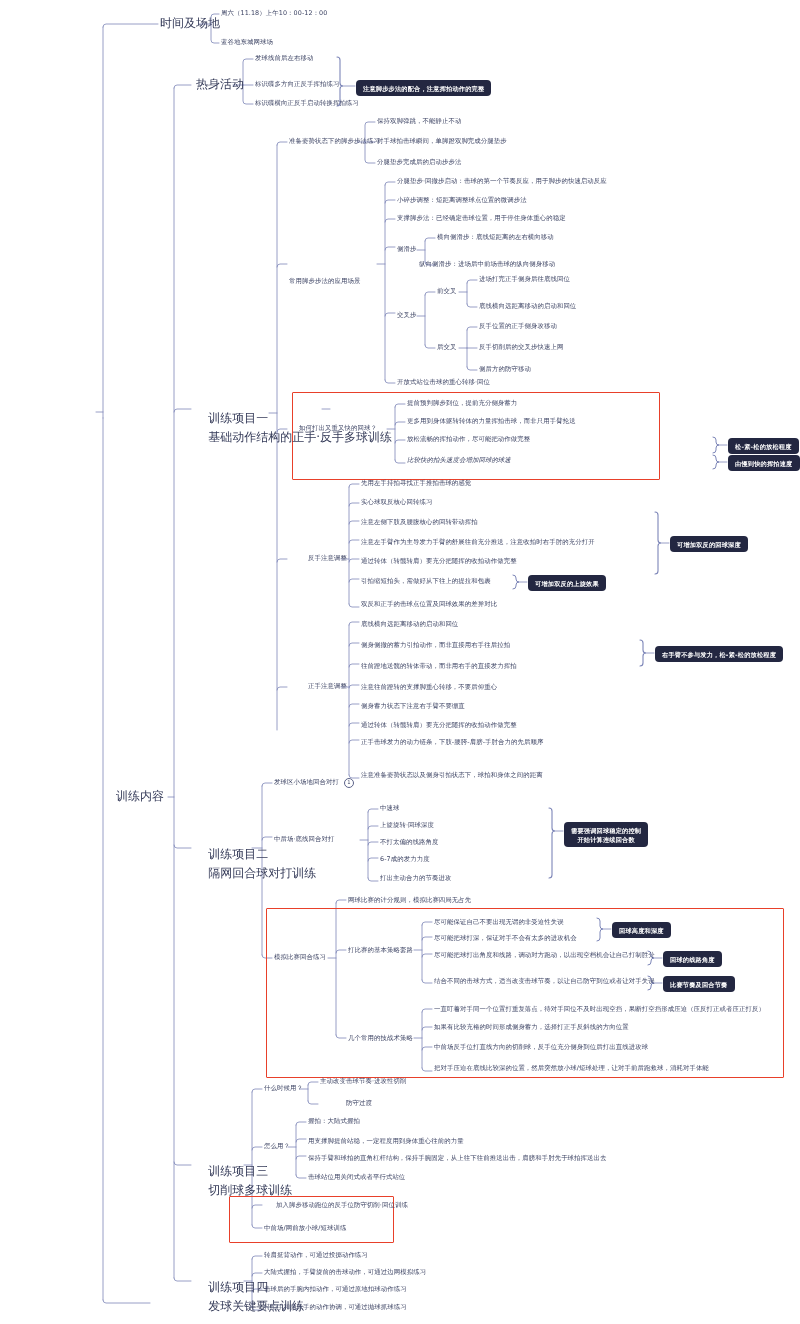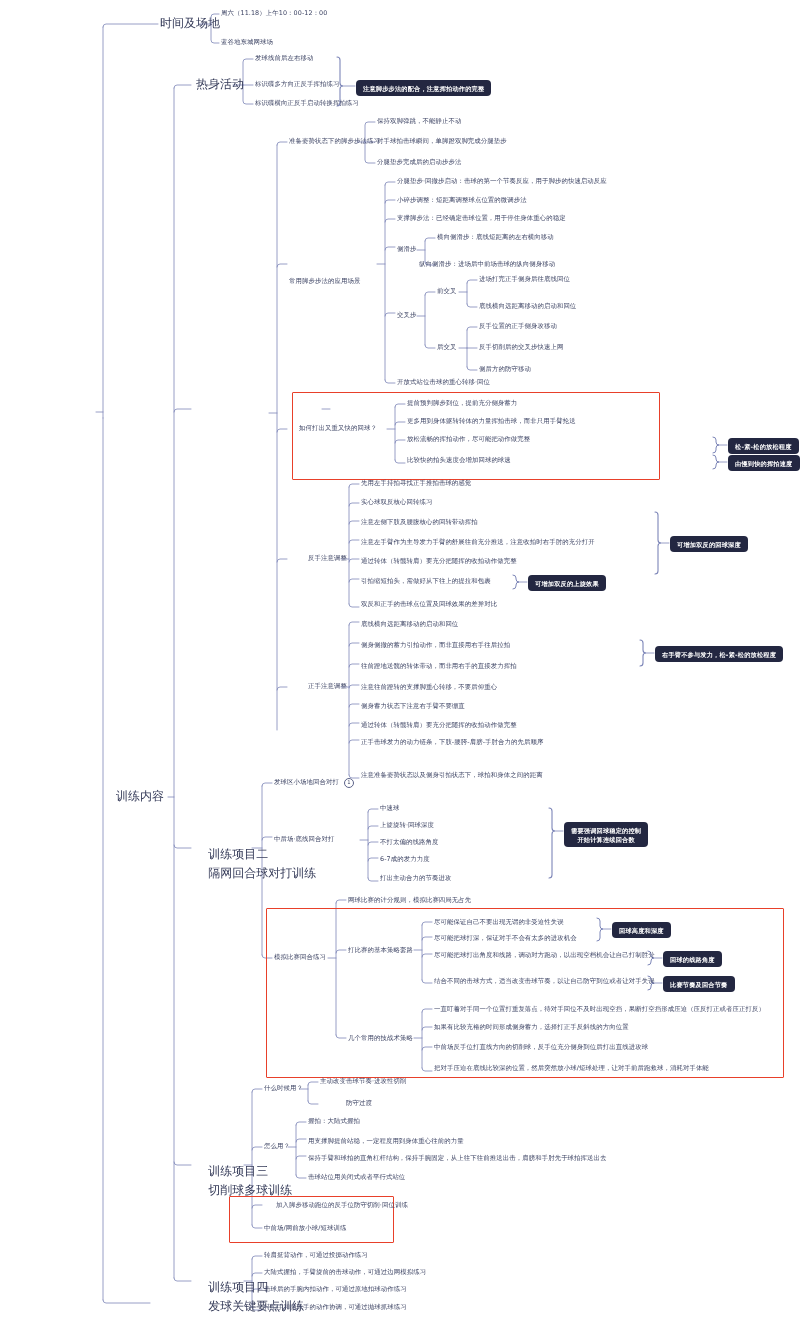--- a/index.html
+++ b/index.html
@@ -244,20 +244,24 @@
 
   <div class="lbl" style="left:221px;top:9px;">周六（11.18）上午10：00-12：00</div>
   <div class="lbl" style="left:221px;top:38px;">蓝谷地东城网球场</div>
 
   <div class="trunk" style="left:196px;top:80px;">热身活动</div>
   <div class="lbl" style="left:255px;top:54px;">发球线前后左右移动</div>
   <div class="lbl" style="left:255px;top:80px;">标识碟多方向正反手挥拍练习</div>
   <div class="lbl" style="left:255px;top:99px;">标识碟横向正反手启动转换挥拍练习</div>
   <div class="chip" style="left:356px;top:80px;">注意脚步步法的配合，注意挥拍动作的完整</div>
 
+  <div class="trunk" style="left:193px;top:404px;">
+    <span>训练项目一</span><br>
+    <span>基础动作结构的正手·反手多球训练</span>
+  </div>
 
   <div class="lbl" style="left:289px;top:137px;">准备姿势状态下的脚步步法练习</div>
   <div class="lbl" style="left:377px;top:117px;">保持双脚弹跳，不能静止不动</div>
   <div class="lbl" style="left:377px;top:137px;">对手球拍击球瞬间，单脚蹬双脚完成分腿垫步</div>
   <div class="lbl" style="left:377px;top:158px;">分腿垫步完成后的启动步步法</div>
 
   <div class="lbl" style="left:289px;top:259px;margin-top:18px;">常用脚步步法的应用场景</div>
   <div class="lbl" style="left:397px;top:177px;">分腿垫步·回撤步启动：击球的第一个节奏反应，用于脚步的快速启动反应</div>
   <div class="lbl" style="left:397px;top:196px;">小碎步调整：短距离调整球点位置的微调步法</div>
   <div class="lbl" style="left:397px;top:214px;">支撑脚步法：已经确定击球位置，用于停住身体重心的稳定</div>
@@ -272,21 +276,21 @@
   <div class="lbl" style="left:479px;top:322px;">反手位置的正手侧身攻移动</div>
   <div class="lbl" style="left:479px;top:343px;">反手切削后的交叉步快速上网</div>
   <div class="lbl" style="left:479px;top:365px;">侧后方的防守移动</div>
   <div class="lbl" style="left:397px;top:378px;">开放式站位击球的重心转移·回位</div>
 
   <div class="redbox" style="left:292px;top:392px;width:366px;height:86px;"></div>
   <div class="lbl" style="left:299px;top:424px;">如何打出又重又快的回球？</div>
   <div class="lbl" style="left:407px;top:399px;">提前预判脚步到位，提前充分侧身蓄力</div>
   <div class="lbl" style="left:407px;top:417px;">更多用到身体躯转转体的力量挥拍击球，而非只用手臂抡送</div>
   <div class="lbl" style="left:407px;top:435px;">放松流畅的挥拍动作，尽可能把动作做完整</div>
-  <div class="lbl" style="left:407px;top:456px;">比较快的拍头速度会增加回球的球速</div>
+  <div class="lbl" style="left:407px;top:456px;font-style:italic;">比较快的拍头速度会增加回球的球速</div>
   <div class="chip" style="left:728px;top:438px;">松-紧-松的放松程度</div>
   <div class="chip" style="left:728px;top:455px;">由慢到快的挥拍速度</div>
 
   <div class="lbl" style="left:308px;top:554px;">反手注意调整</div>
   <div class="lbl" style="left:361px;top:479px;">先用左手持拍寻找正手推拍击球的感觉</div>
   <div class="lbl" style="left:361px;top:498px;">实心球双反核心回转练习</div>
   <div class="lbl" style="left:361px;top:518px;">注意左侧下肢及腰腹核心的回转带动挥拍</div>
   <div class="lbl" style="left:361px;top:538px;">注意左手臂作为主导发力手臂的舒展往前充分推送，注意收拍时右手肘的充分打开</div>
   <div class="lbl" style="left:361px;top:557px;">通过转体（转髋转肩）要充分把随挥的收拍动作做完整</div>
   <div class="lbl" style="left:361px;top:577px;">引拍缩短拍头，需做好从下往上的提拉和包裹</div>

